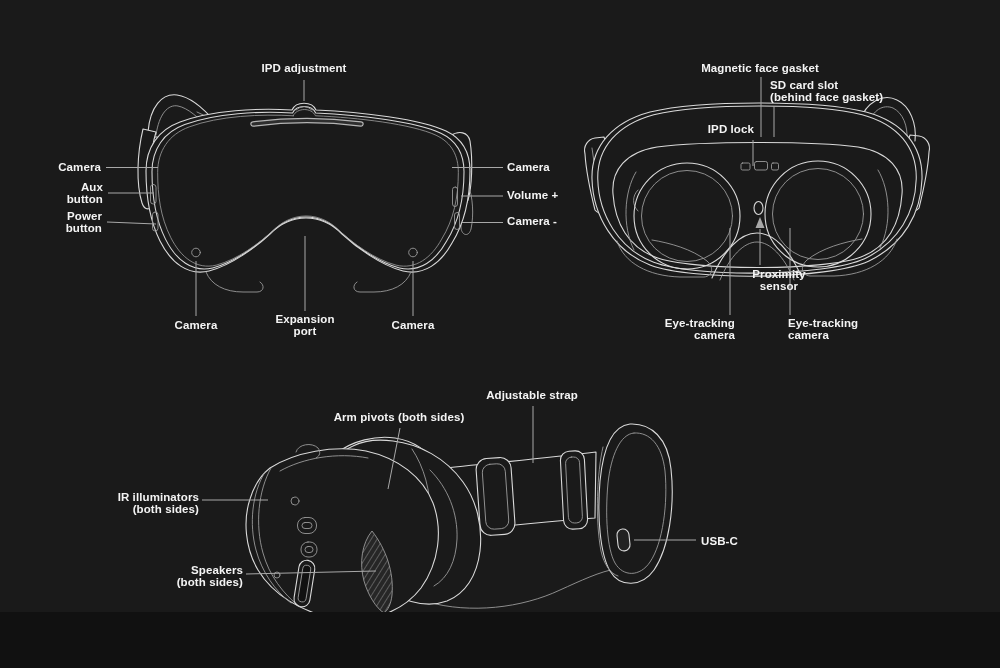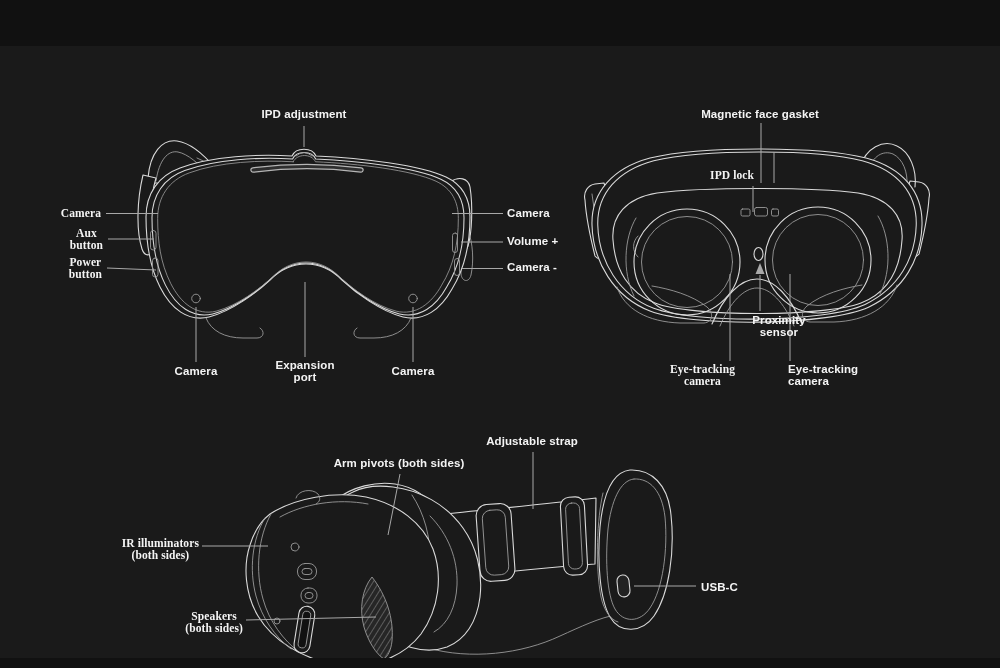--- a/index.html
+++ b/index.html
@@ -2,37 +2,36 @@
 <html><head>
 <meta charset="utf-8">
 <style>
   html,body{margin:0;padding:0;background:#111;}
   #stage{
     position:relative;
     width:1000px;height:612px;
     background:var(--bg,#1a1a1a);
     overflow:hidden;
     font-family:"Liberation Sans",sans-serif;
-    margin-top:46px;
   }
   #artwork{position:absolute;left:0;top:0;}
   .art{stroke:var(--line,#d9d9d9);fill:none;stroke-width:1.1;stroke-linecap:round;stroke-linejoin:round;}
   .art.fillbg{fill:var(--bg,#1a1a1a);}
   .art.dim{stroke:var(--linedim,#9a9a9a);stroke-width:0.9;}
   .leader{stroke:var(--leader,#a8a8a8);stroke-width:1;fill:none;}
   .leader-arrow{fill:var(--leader,#a8a8a8);stroke:none;}
   .label{
     position:absolute;
     font-weight:bold;font-size:11.5px;line-height:12px;
     color:var(--label,#f4f4f4);
     white-space:pre-line;
     letter-spacing:.1px;
   }
   .label.center{transform:translateX(-50%);text-align:center;}
-  .label.right{text-align:center;font-family:Liberation Serif, serif;}
+  .label.right{text-align:right;}
 </style>
 </head>
 <body>
 
 <div id="stage" style="--bg: #1a1a1a; --line: #d9d9d9; --linedim: #9a9a9a; --leader: #a8a8a8; --label: #f4f4f4;">
 
   <svg id="artwork" width="1000" height="668" viewBox="0 0 1000 668">
     <defs>
       <pattern id="hatch" width="5" height="5" patternUnits="userSpaceOnUse" patternTransform="rotate(32)">
         <rect width="5" height="5" fill="#262626"></rect>
@@ -177,20 +176,22 @@
 button</div>
   <div class="label center" style="left:196px;top:319px;">Camera</div>
   <div class="label center" style="left:305px;top:313px;">Expansion
 port</div>
   <div class="label center" style="left:413px;top:319px;">Camera</div>
   <div class="label" style="left:507px;top:161px;">Camera</div>
   <div class="label" style="left:507px;top:189px;">Volume +</div>
   <div class="label" style="left:507px;top:215px;">Camera -</div>
 
   <div class="label center" style="left:760px;top:62px;">Magnetic face gasket</div>
+  <div class="label" style="left:770px;top:79px;">SD card slot
+(behind face gasket)</div>
   <div class="label right" style="right:246px;top:123px;">IPD lock</div>
   <div class="label center" style="left:779px;top:268px;">Proximity
 sensor</div>
   <div class="label right" style="right:265px;top:317px;">Eye-tracking
 camera</div>
   <div class="label" style="left:788px;top:317px;">Eye-tracking
 camera</div>
 
   <div class="label center" style="left:532px;top:389px;">Adjustable strap</div>
   <div class="label center" style="left:399px;top:411px;">Arm pivots (both sides)</div>

